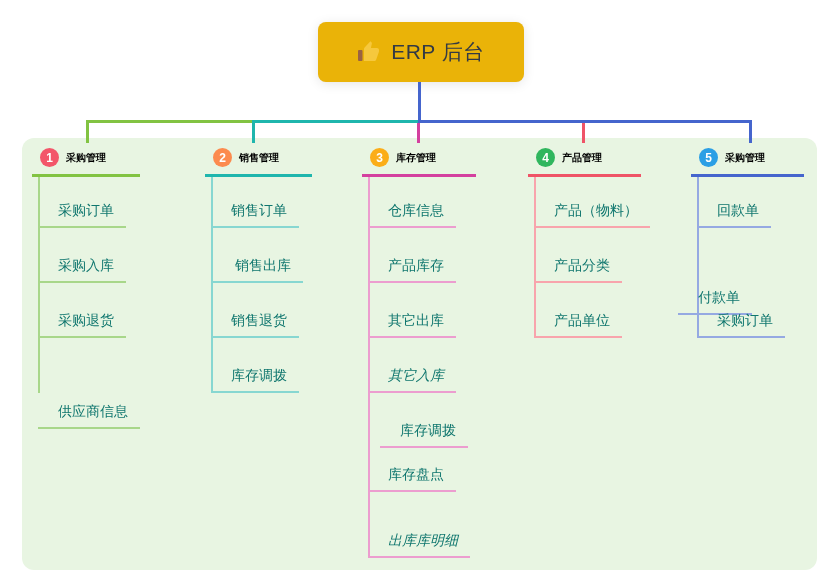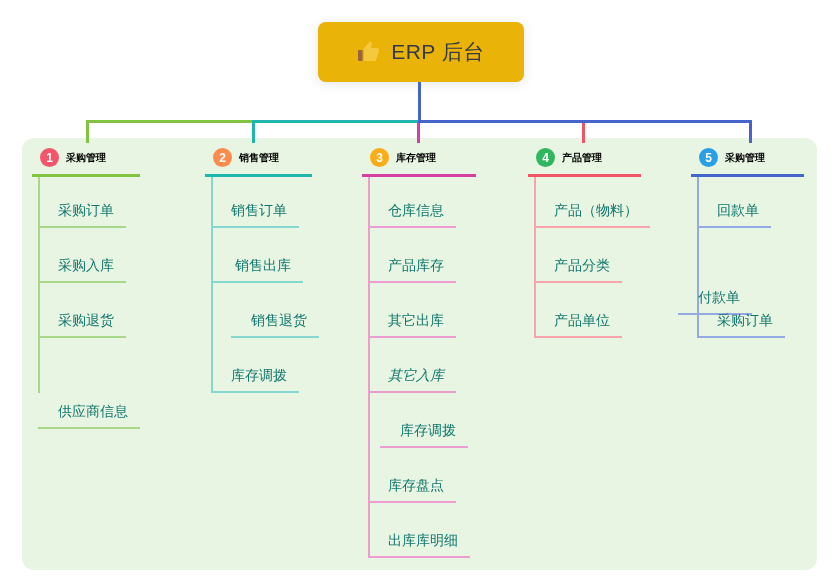--- a/index.html
+++ b/index.html
@@ -78,34 +78,34 @@
     <div class="crow" style="left: 38px; top: 310px; height: 28px; border-bottom-color: rgb(168, 215, 138);"><span>采购退货</span></div>
     <div class="crow" style="left: 38px; top: 255px; height: 28px; border-bottom-color: rgb(168, 215, 138);"><span>采购入库</span></div>
     <div class="crow" style="left: 38px; top: 365px; height: 28px; border-bottom-color: rgb(168, 215, 138); margin-top: 36px;"><span>供应商信息</span></div>
     <div class="bheader" style="left: 205px; top: 147px; width: 107px; border-bottom-color: rgb(31, 182, 173);">
       <span class="badge" style="background: rgb(252, 139, 78);">2</span>
       <span class="blabel">销售管理</span>
     </div>
     <div class="vline" style="left: 211px; top: 177px; width: 2px; height: 216px; background: rgb(135, 215, 209);"></div>
     <div class="crow" style="left: 211px; top: 200px; height: 28px; border-bottom-color: rgb(135, 215, 209);"><span>销售订单</span></div>
     <div class="crow" style="left: 211px; top: 255px; height: 28px; border-bottom-color: rgb(135, 215, 209); padding-left: 24px;"><span>销售出库</span></div>
-    <div class="crow" style="left: 211px; top: 310px; height: 28px; border-bottom-color: rgb(135, 215, 209); margin-left: 20px;"><span>销售退货</span></div>
+    <div class="crow" style="left: 211px; top: 310px; height: 28px; border-bottom-color: rgb(135, 215, 209);"><span>销售退货</span></div>
     <div class="crow" style="left: 211px; top: 365px; height: 28px; border-bottom-color: rgb(135, 215, 209);"><span>库存调拨</span></div>
     <div class="bheader" style="left: 362px; top: 147px; width: 114px; border-bottom-color: rgb(212, 64, 159);">
       <span class="badge" style="background: rgb(251, 173, 24);">3</span>
       <span class="blabel">库存管理</span>
     </div>
     <div class="vline" style="left: 368px; top: 177px; width: 2px; height: 381px; background: rgb(236, 157, 207);"></div>
     <div class="crow" style="left: 368px; top: 200px; height: 28px; border-bottom-color: rgb(236, 157, 207);"><span>仓库信息</span></div>
     <div class="crow" style="left: 368px; top: 255px; height: 28px; border-bottom-color: rgb(236, 157, 207);"><span>产品库存</span></div>
     <div class="crow" style="left: 368px; top: 310px; height: 28px; border-bottom-color: rgb(236, 157, 207);"><span>其它出库</span></div>
     <div class="crow" style="left: 368px; top: 365px; height: 28px; border-bottom-color: rgb(236, 157, 207); font-style: italic;"><span>其它入库</span></div>
     <div class="crow" style="left: 368px; top: 420px; height: 28px; border-bottom-color: rgb(236, 157, 207); margin-left: 12px;"><span>库存调拨</span></div>
-    <div class="crow" style="left: 368px; top: 475px; height: 28px; border-bottom-color: rgb(236, 157, 207);"><span>库存盘点</span></div>
-    <div class="crow" style="left: 368px; top: 530px; height: 28px; border-bottom-color: rgb(236, 157, 207);"><span>出库库明细</span></div>
+    <div class="crow" style="left: 368px; top: 464px; height: 28px; border-bottom-color: rgb(236, 157, 207);"><span>库存盘点</span></div>
+    <div class="crow" style="left: 368px; top: 530px; height: 28px; border-bottom-color: rgb(236, 157, 207); font-style: italic;"><span>出库库明细</span></div>
     <div class="bheader" style="left: 528px; top: 147px; width: 113px; border-bottom-color: rgb(239, 84, 103);">
       <span class="badge" style="background: rgb(48, 182, 94);">4</span>
       <span class="blabel">产品管理</span>
     </div>
     <div class="vline" style="left: 534px; top: 177px; width: 2px; height: 161px; background: rgb(248, 164, 172);"></div>
     <div class="crow" style="left: 534px; top: 200px; height: 28px; border-bottom-color: rgb(248, 164, 172);"><span>产品（物料）</span></div>
     <div class="crow" style="left: 534px; top: 255px; height: 28px; border-bottom-color: rgb(248, 164, 172);"><span>产品分类</span></div>
     <div class="crow" style="left: 534px; top: 310px; height: 28px; border-bottom-color: rgb(248, 164, 172);"><span>产品单位</span></div>
     <div class="bheader" style="left: 691px; top: 147px; width: 113px; border-bottom-color: rgb(69, 101, 205);">
       <span class="badge" style="background: rgb(43, 159, 229);">5</span>

